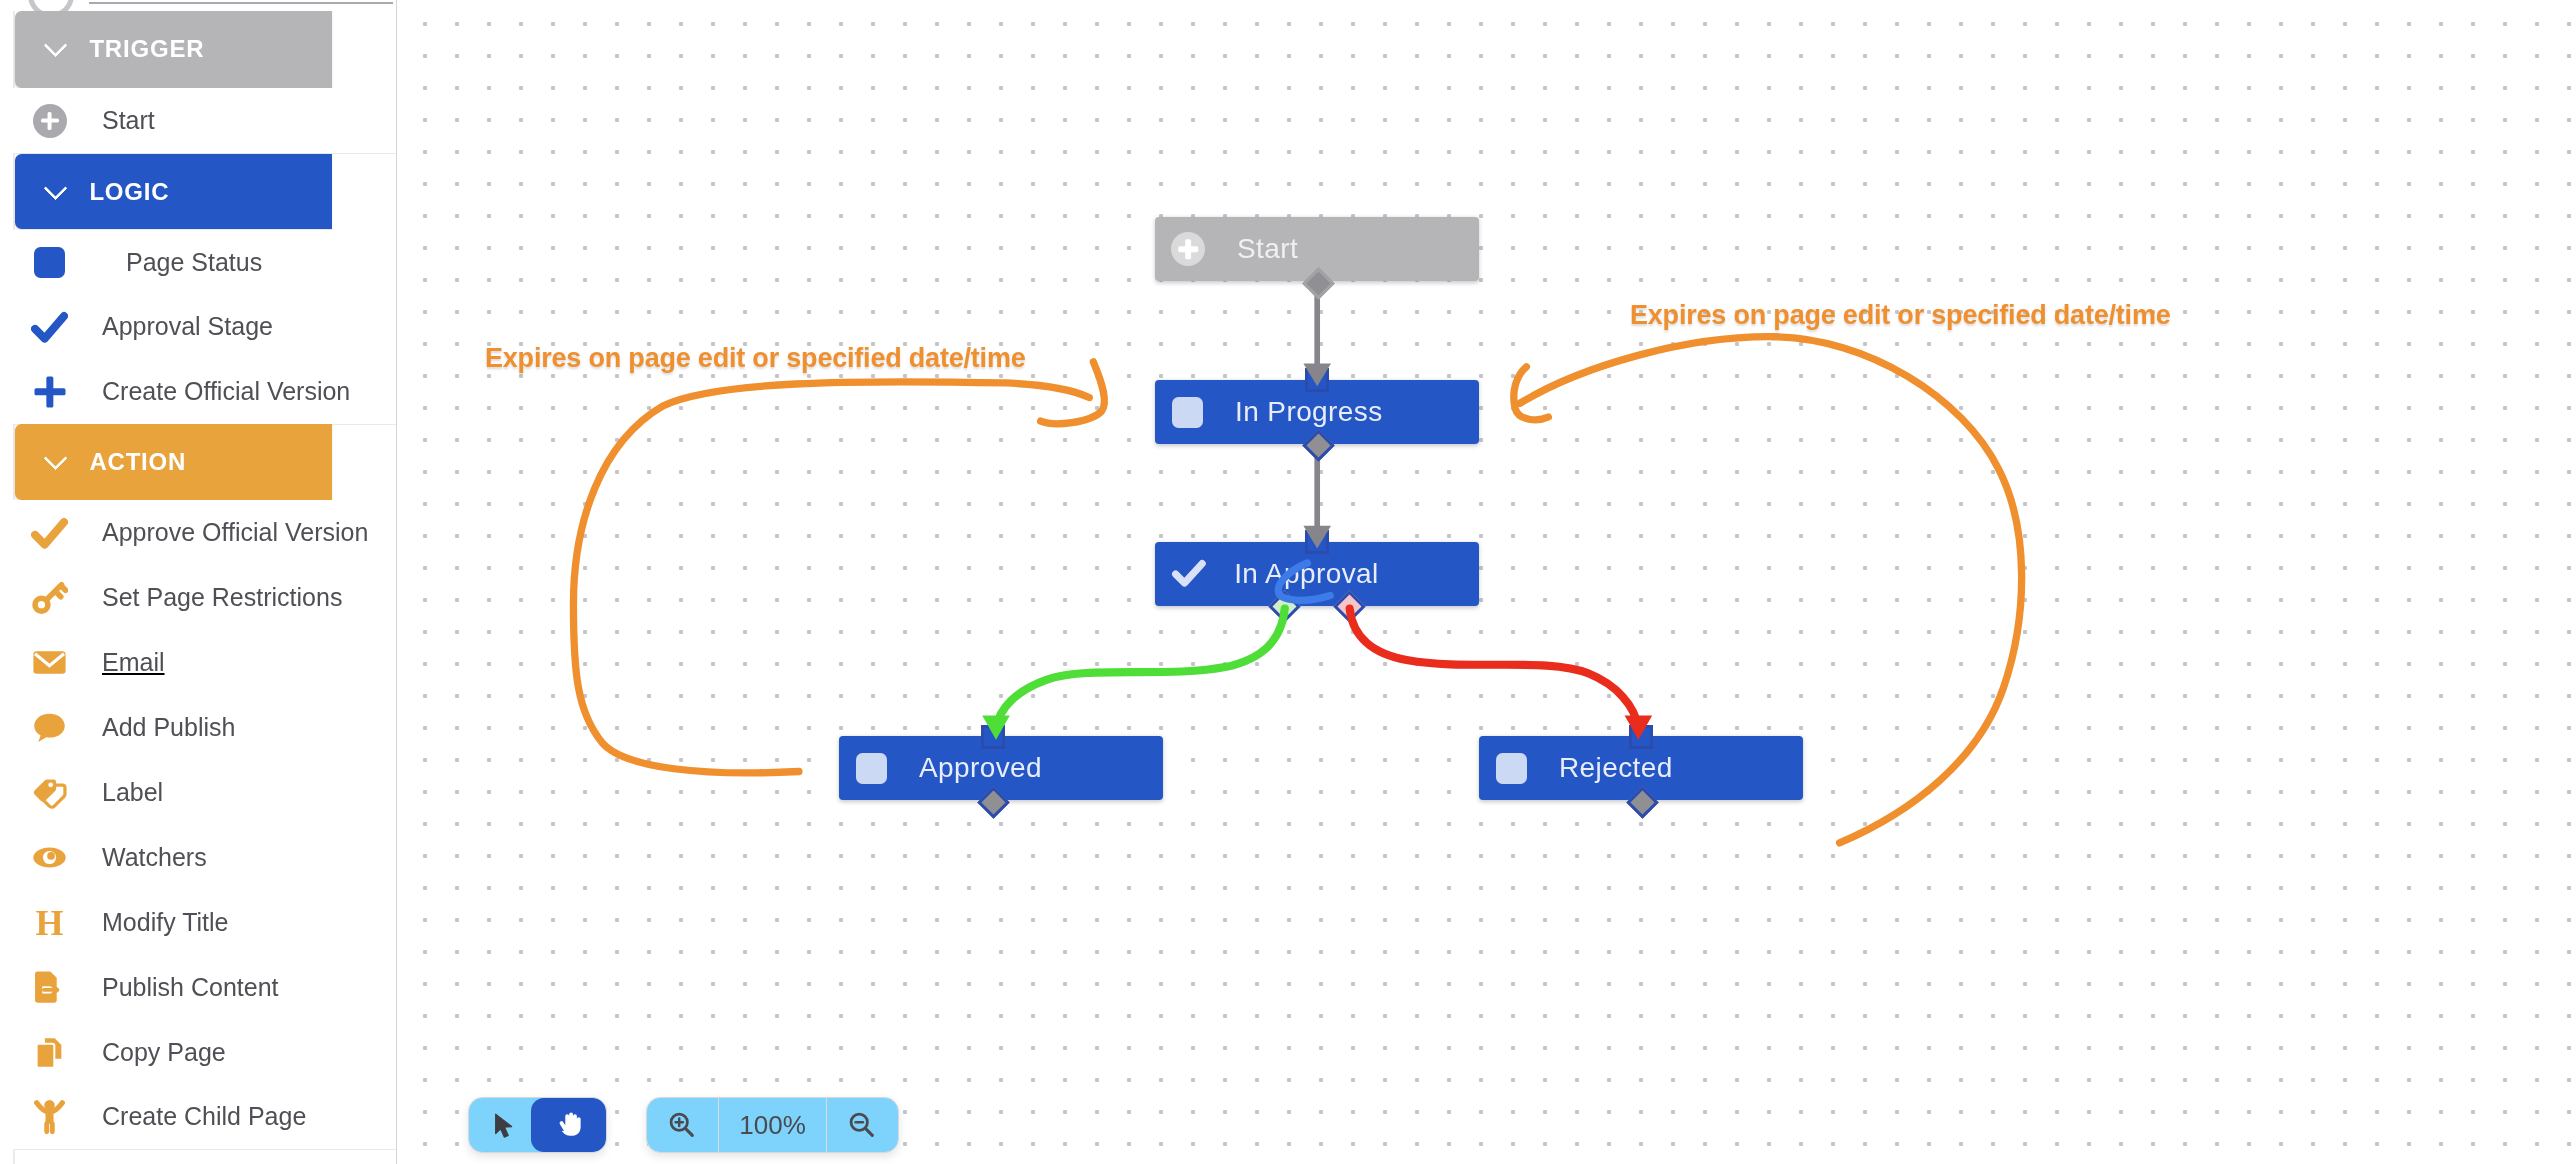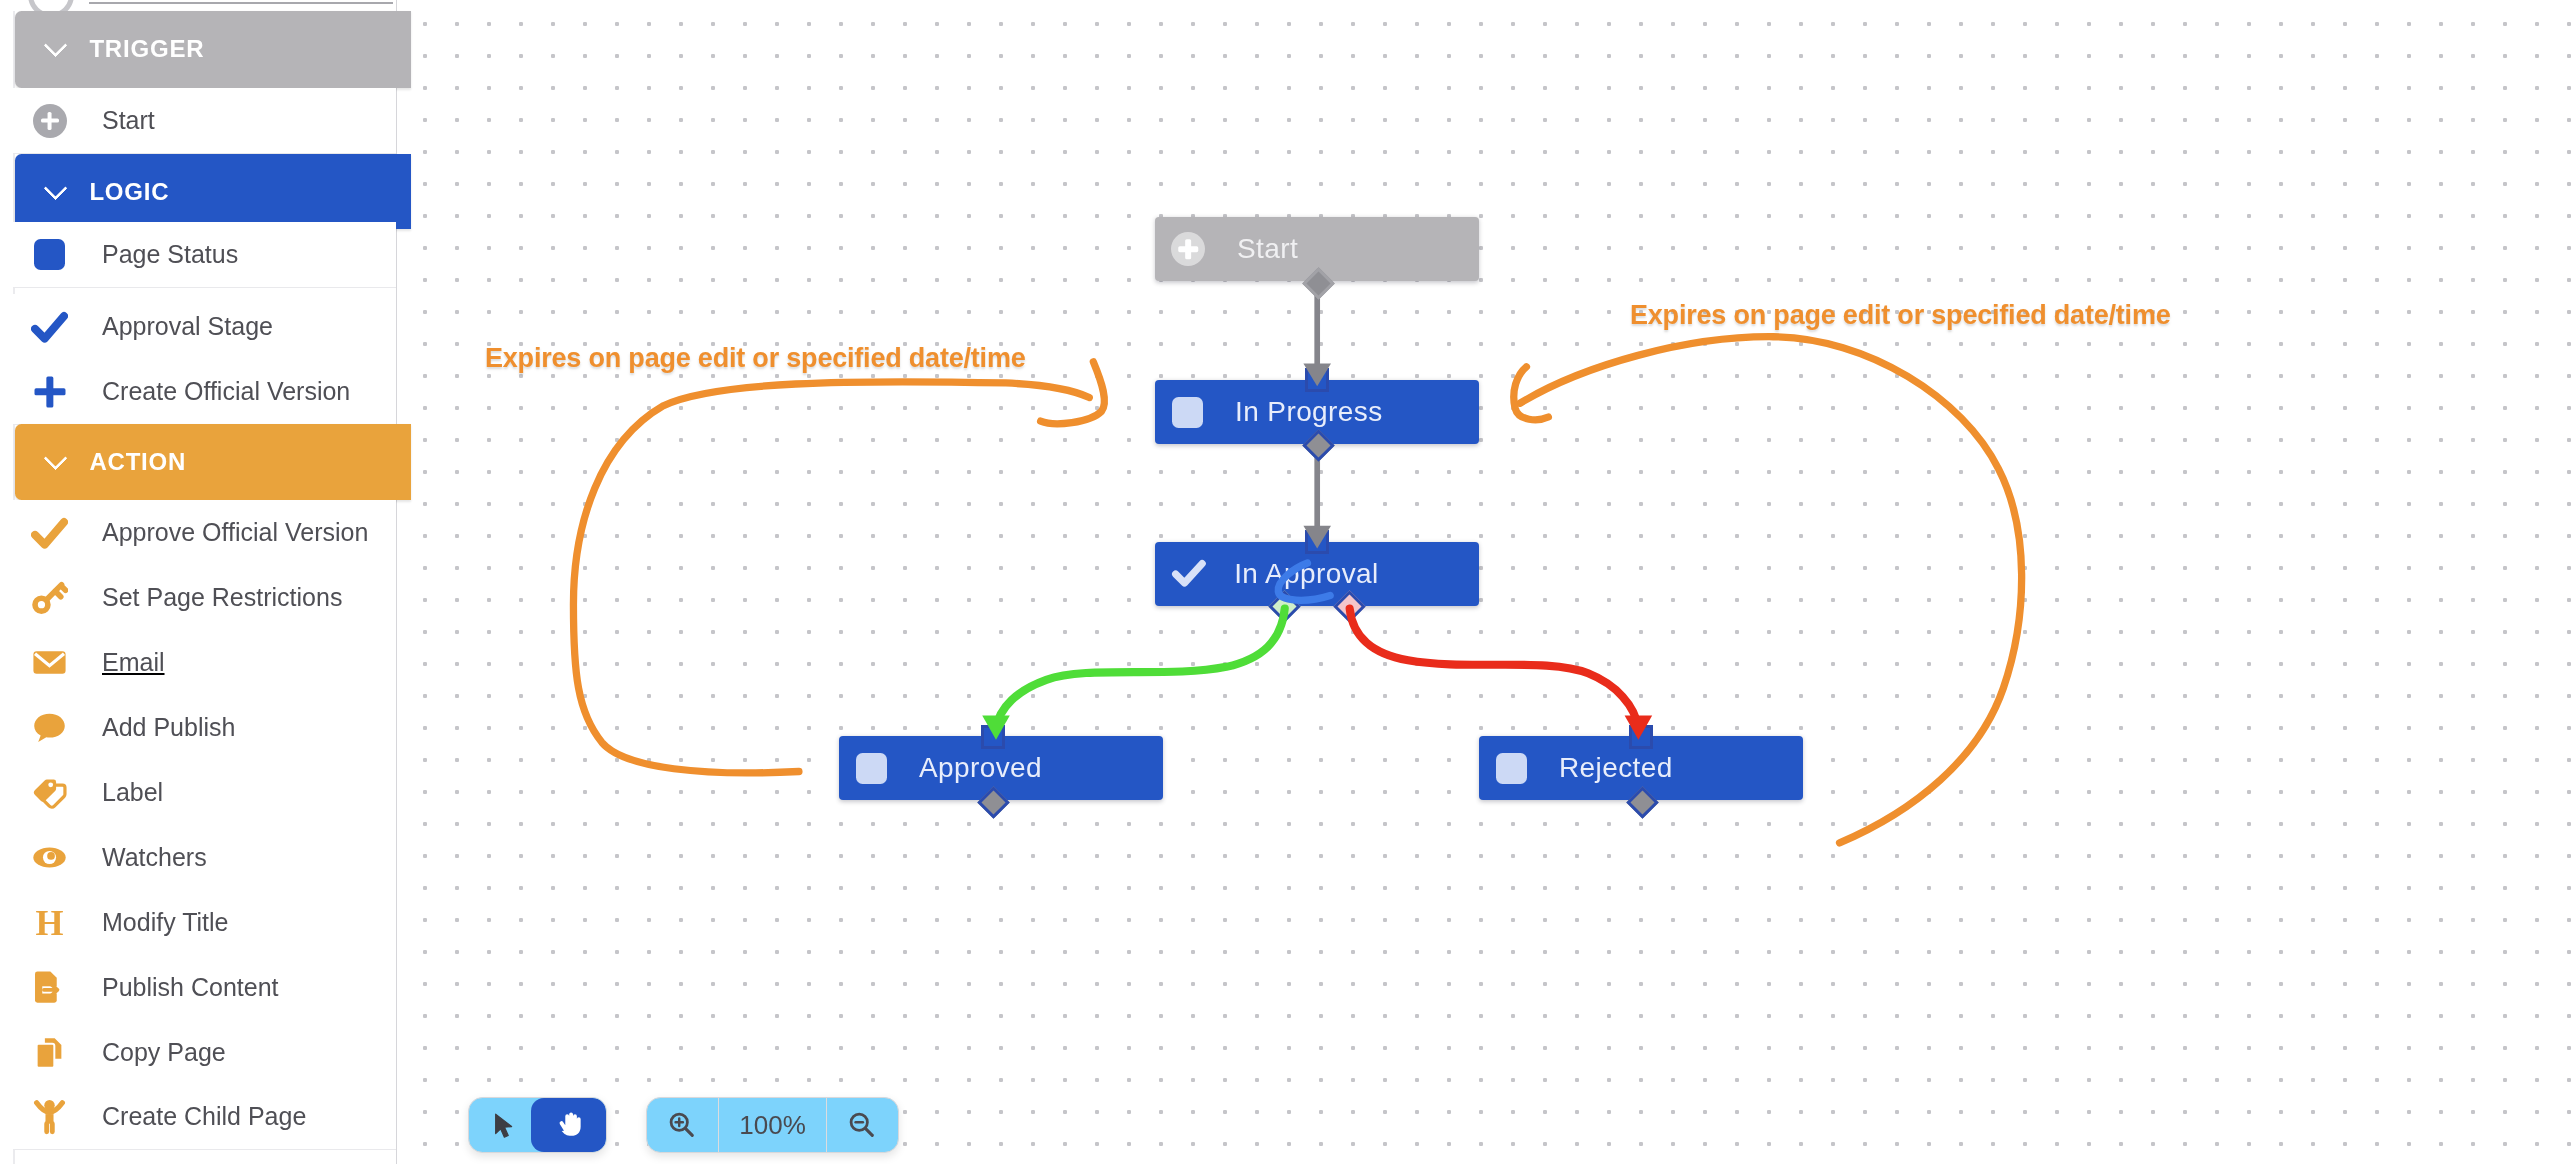--- a/index.html
+++ b/index.html
@@ -17,21 +17,21 @@
   
   .sidebar{
     position:absolute;left:0;top:0;bottom:0;width:396px;background:#ffffff;
     border-right:1.6px solid #d6d6da;z-index:10;
   }
   .sidebar-gutter-line{position:absolute;left:13px;top:0;bottom:0;width:1.6px;background:#ebebee;}
   .scroll-remnant{position:absolute;left:0;top:0;width:396px;height:10.5px;overflow:hidden;background:#fff;}
   .remnant-circle{position:absolute;left:27.6px;top:-27.6px;width:36px;height:36px;border:5.7px solid #c6c6ca;border-radius:50%;}
   .remnant-line{position:absolute;left:89px;right:3.2px;top:1.6px;height:2.4px;background:#a8a8ad;}
   .side-header{
-    position:absolute;left:14.6px;width:396px;display:flex;align-items:center;
+    position:absolute;left:14.6px;width:317px;display:flex;align-items:center;
     border-radius:6.5px 0 0 6.5px;color:#fff;box-shadow:0 1.6px 2.4px rgba(0,0,0,.10);
   }
   .side-header .chev{
     width:13.8px;height:13.8px;border-left:3.2px solid #fff;border-bottom:3.2px solid #fff;
     transform:rotate(-45deg);margin-left:32px;margin-top:-6.5px;border-radius:1.6px;
   }
   .side-header .hlabel{font-size:24px;font-weight:600;letter-spacing:0.8px;margin-left:26px;}
   .side-row{
     position:absolute;left:13px;right:0;background:#fff;border-bottom:1.6px solid #e9e9ec;
     display:flex;align-items:center;
@@ -176,21 +176,21 @@
     <span class="ricon">
         <span class="ic-circle-plus"></span>
       </span>
     <span class="rlabel">Start</span>
   </div>
 
   <div class="side-header" style="top:154px;height:75px;background:#2456c5;">
     <span class="chev"></span>
     <span class="hlabel">LOGIC</span>
   </div>
-  <div class="side-row" style="top:222px;height:65px;">
+  <div class="side-row" style="top:230px;height:65px;gap:24px;">
     <span class="ricon">
         <span class="ic-square"></span>
       </span>
     <span class="rlabel">Page Status</span>
   </div>
   <div class="side-row" style="top:294px;height:65px;">
     <span class="ricon">
       <svg width="37" height="37" viewBox="0 0 46 46">
           <path d="M5 26 L17 38 L41 10" fill="none" stroke="#2456c5" stroke-width="10" stroke-linecap="round" stroke-linejoin="round"></path>
         </svg>

